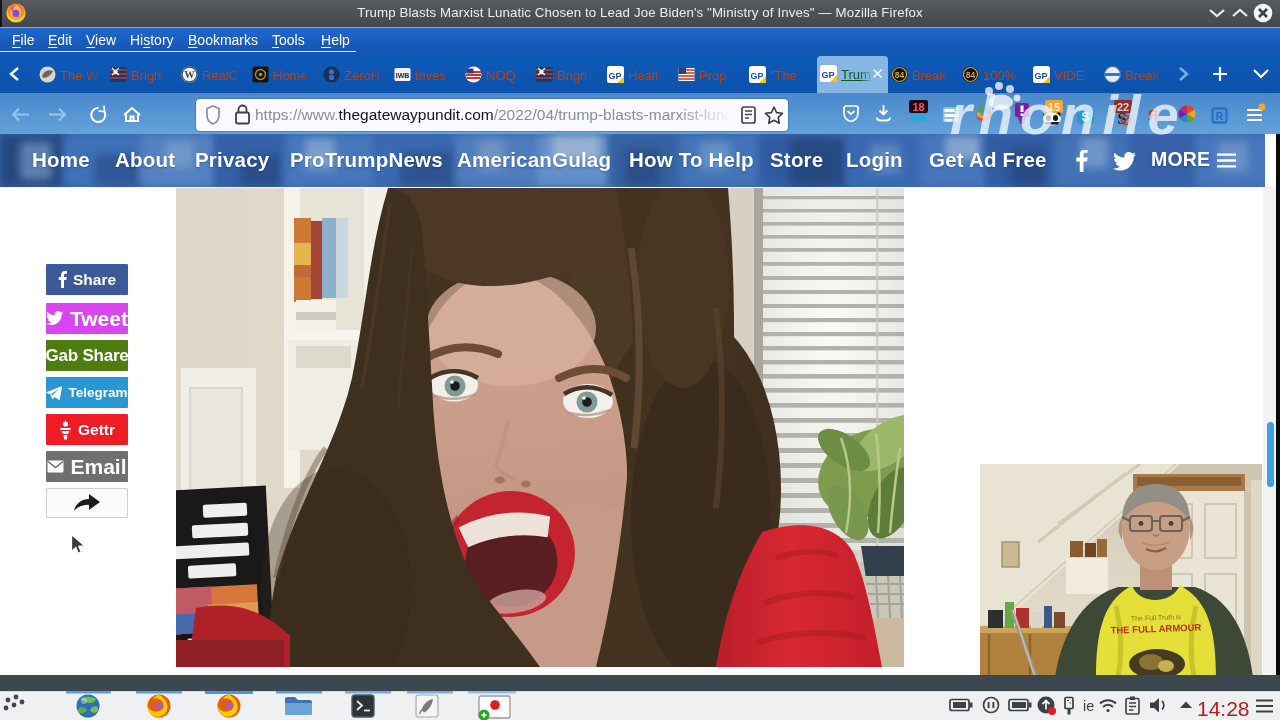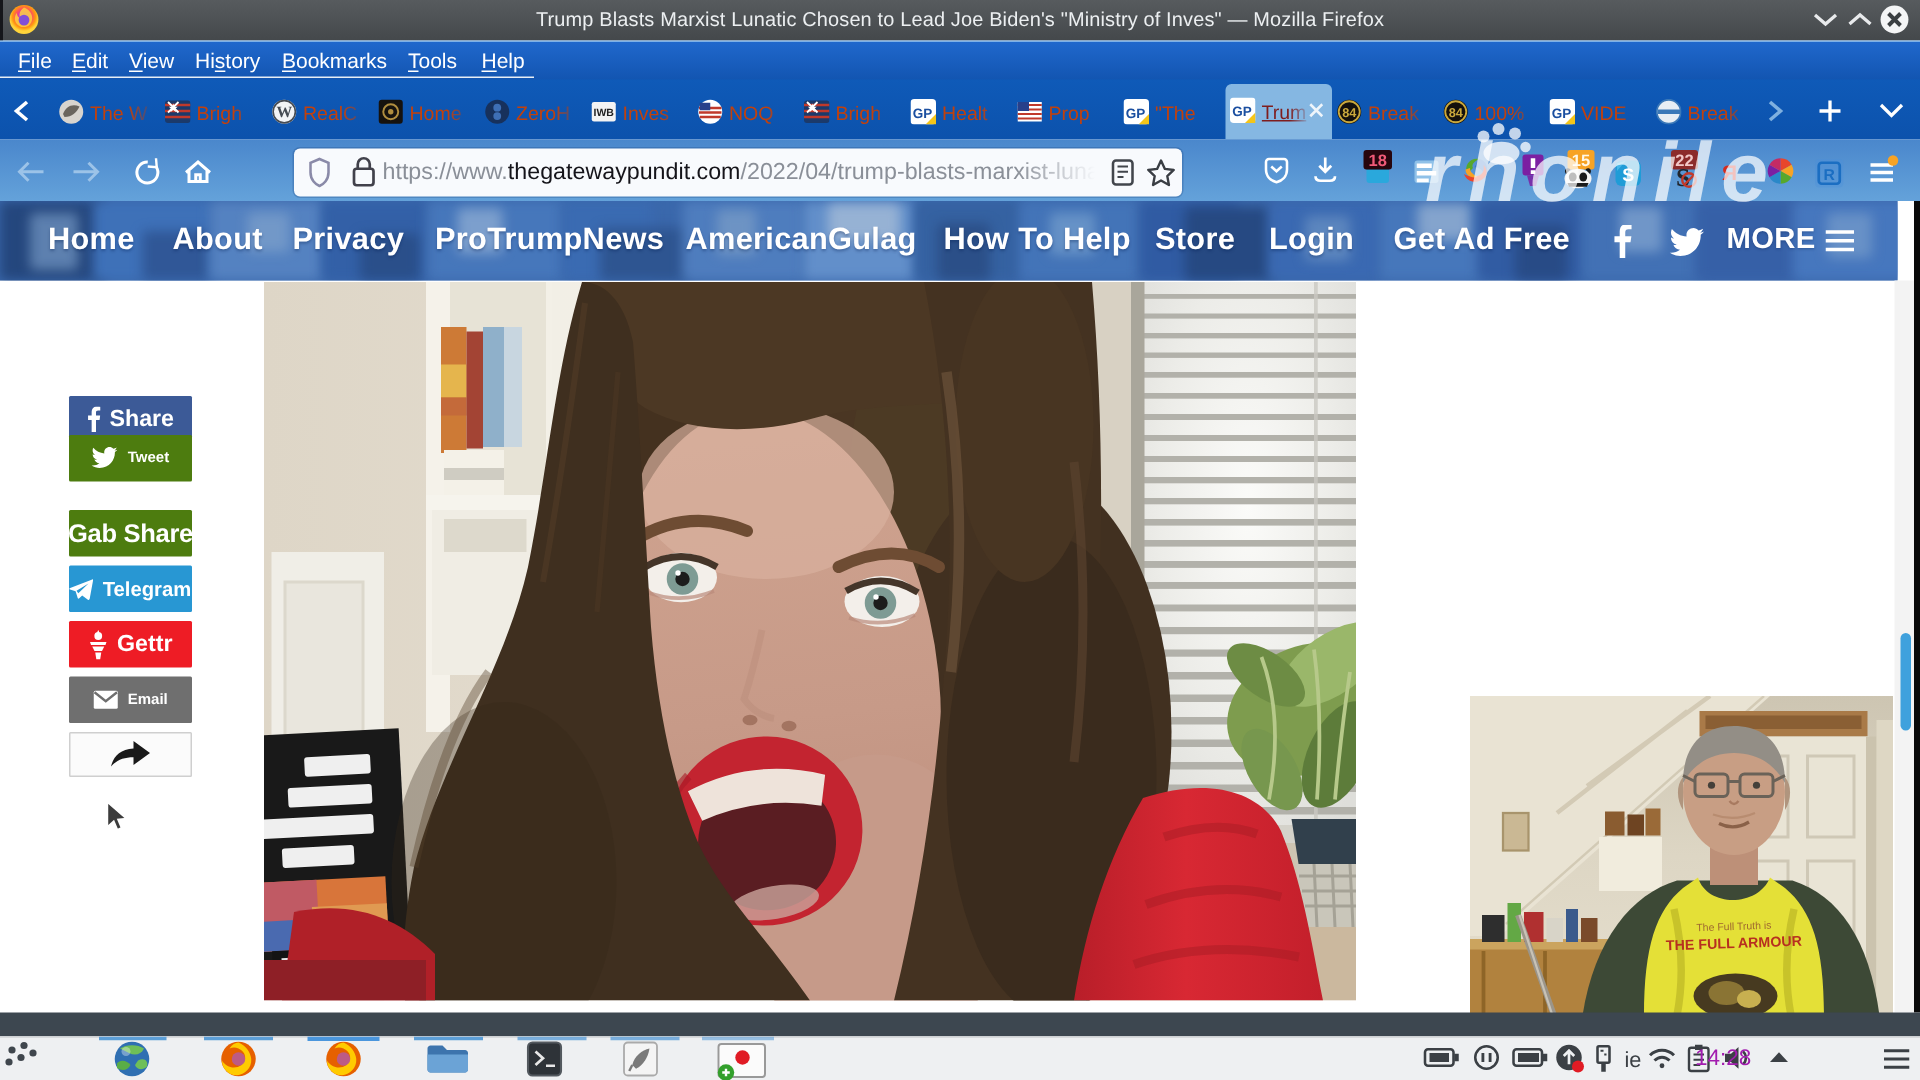--- a/index.html
+++ b/index.html
@@ -17,42 +17,42 @@
   .mi u{text-decoration:underline;text-underline-offset:2px;}
   #menuline{left:0;top:51px;width:356px;height:1px;background:#e8eef5;}
   
   #tabbar{left:0;top:53px;width:1280px;height:40px;background:linear-gradient(#0f5ab8,#0c52ac);}
   .tab{position:absolute;top:57px;height:36px;width:71px;overflow:hidden;}
   .tab .fav{position:absolute;left:3px;top:9px;width:17px;height:17px;}
   .tab .lbl{position:absolute;left:24px;top:11px;font-size:13px;color:#c2410c;white-space:nowrap;
      width:46px;-webkit-mask-image:linear-gradient(90deg,#000 55%,transparent 95%);
      mask-image:linear-gradient(90deg,#000 55%,transparent 95%);}
   .tab.active{background:#85b7e2;border-radius:4px 4px 0 0;top:56px;height:37px;}
-  .tab.active .lbl{color:#7f1d1d;text-decoration:underline;}
+  .tab.active .lbl{color:#14532d;text-decoration:underline;}
   
   #toolbar{left:0;top:93px;width:1280px;height:41px;
     background:linear-gradient(#4a87cc,#64a2da);}
   #urlbox{left:196px;top:99px;width:592px;height:32px;background:#f8fafd;border-radius:4px;
     box-shadow:0 0 0 1px rgba(20,60,120,.25);}
   #urltxt{left:255px;top:106px;font-size:15.5px;color:#8a8f98;white-space:nowrap;width:480px;overflow:hidden;
     -webkit-mask-image:linear-gradient(90deg,#000 88%,transparent 99%);
     mask-image:linear-gradient(90deg,#000 88%,transparent 99%);}
   #urltxt b{color:#15141a;font-weight:normal;}
   
   #sitenav{left:0;top:134px;width:1265px;height:53px;background:#3a68ac;overflow:hidden;}
   .np{position:absolute;border-radius:3px;filter:blur(4px);}
   .navlink{position:absolute;top:15px;color:#fff;font-weight:bold;font-size:20.5px;
     letter-spacing:.2px;text-shadow:0 1px 2px rgba(0,30,80,.35);}
   
   .sb{position:absolute;left:46px;width:82px;height:31px;border-radius:1px;color:#fff;
       font-weight:bold;display:flex;align-items:center;justify-content:center;gap:6px;white-space:nowrap;}
   
   #darkbar{left:0;top:675px;width:1280px;height:16px;background:#3d4750;}
   #taskbar{left:0;top:691px;width:1280px;height:29px;background:#eef0f2;border-top:1px solid #d8dadc;}
-  #clock{left:1130px;top:697px;font-size:15px;color:#a21caf;}
+  #clock{left:1197px;top:697px;font-size:21px;color:#b91c1c;}
   
   #scrolltrack{left:1263px;top:187px;width:13px;height:488px;background:#f3f3f3;}
   #scrollthumb{left:1267px;top:422px;width:7px;height:65px;background:#3fa1dd;border-radius:4px;}
   #blackedge{left:1276px;top:134px;width:4px;height:541px;background:#0a0a0a;}
   
   .wm{position:absolute;color:rgba(255,255,255,.75);font-weight:bold;font-style:italic;}
 </style></head>
 <body>
 
 <div class="abs" id="titlebar"></div>
@@ -389,21 +389,21 @@
     </svg>
 </div>
 
 <div class="abs" id="sharebtns">
   <div class="sb" style="top:264px;background:#3c5a97;font-size:15.5px">
     <svg width="9" height="17" viewBox="0 0 9 17">
         <path d="M6 17 L6 9 L8.4 9 L8.8 6 L6 6 L6 4.2 C6 3.3 6.3 2.7 7.5 2.7 L9 2.7 L9 0.1 C8.7 0.1 7.8 0 6.8 0 C4.6 0 3.1 1.3 3.1 3.8 L3.1 6 L0.7 6 L0.7 9 L3.1 9 L3.1 17 Z" fill="#fff"></path>
       </svg>
     <span>Share</span>
     </div>
-  <div class="sb" style="top:290px;background:#4d7c0f;font-size:10px">
+  <div class="sb" style="top:303px;background:#d946ef;font-size:21px">
     <svg width="18" height="15" viewBox="0 0 24 20">
         <path d="M23 2.4 C22.2 2.8 21.3 3 20.4 3.1 C21.3 2.5 22 1.6 22.4 0.5 C21.5 1 20.5 1.4 19.4 1.6 C18.5 0.6 17.3 0 16 0 C13.4 0 11.3 2.1 11.3 4.7 C11.3 5.1 11.3 5.4 11.4 5.7 C7.5 5.5 4 3.6 1.6 0.7 C1.2 1.4 1 2.2 1 3.1 C1 4.7 1.8 6.2 3.1 7 C2.3 7 1.6 6.8 1 6.4 L1 6.5 C1 8.8 2.6 10.7 4.8 11.1 C4.4 11.2 4 11.3 3.5 11.3 C3.2 11.3 2.9 11.3 2.6 11.2 C3.2 13.1 4.9 14.4 7 14.5 C5.4 15.8 3.3 16.5 1.1 16.5 C0.7 16.5 0.4 16.5 0 16.4 C2.1 17.8 4.6 18.6 7.2 18.6 C16 18.6 20.8 11.4 20.8 5.1 L20.8 4.5 C21.7 3.9 22.5 3.2 23 2.4 Z" fill="#fff"></path>
       </svg>
     <span>Tweet</span>
     </div>
   <div class="sb" style="top:340px;background:#4d7c0f;font-size:17px;letter-spacing:-0.2px">Gab Share</div>
   <div class="sb" style="top:377px;background:#2897d3;font-size:13.5px">
     <svg width="16" height="14" viewBox="0 0 16 14">
         <path d="M15.5 0.3 L0.8 6 C0 6.3 0 6.8 0.7 7 L4.4 8.2 L5.8 12.6 C6 13.2 6.4 13.3 6.8 12.9 L8.8 11 L12.6 13.8 C13.2 14.1 13.6 13.9 13.8 13.2 L16 1.2 C16.2 0.3 15.9 -0.1 15.5 0.3 Z M5 7.9 L13 3 L6.2 9.5 Z" fill="#fff"></path>
       </svg>
@@ -412,21 +412,21 @@
   <div class="sb" style="top:414px;background:#ee1c25;font-size:15.5px">
     <svg width="13" height="20" viewBox="0 0 13 20">
         <circle cx="6.5" cy="4" r="2.6" fill="#fff"></circle>
         <path d="M6.5 0 C7.3 1.2 7.3 2 6.5 3 C5.7 2 5.7 1.2 6.5 0 Z" fill="#fff"></path>
         <path d="M1 8 L12 8 L11.3 10 L1.7 10 Z" fill="#fff"></path>
         <path d="M2.5 11 L10.5 11 L9 14 L4 14 Z" fill="#fff"></path>
         <path d="M4.5 15 L8.5 15 L7.8 19.5 L5.2 19.5 Z" fill="#fff"></path>
       </svg>
     <span>Gettr</span>
     </div>
-  <div class="sb" style="top:451px;background:#6f6f6f;font-size:10px">
+  <div class="sb" style="top:451px;background:#6f6f6f;font-size:21px">
     <svg width="17" height="13" viewBox="0 0 17 13">
         <rect x="0.5" y="0.5" width="16" height="12" rx="1" fill="#fff"></rect>
         <path d="M1 1.5 L8.5 7.5 L16 1.5" fill="none" stroke="#6f6f6f" stroke-width="1.6"></path>
       </svg>
     <span>Email</span>
     </div>
   <div class="sb" style="top:488px;background:#fbfbfb;border:1px solid #cfcfcf;width:80px;height:28px">
     <svg width="26" height="19" viewBox="0 0 26 19">
         <path d="M15 0 L15 5 C6 5.5 1.5 10.5 0 17 C3.8 12.6 8.5 10.8 15 10.8 L15 16 L26 8 Z" fill="#1a1a1a"></path>
       </svg>

